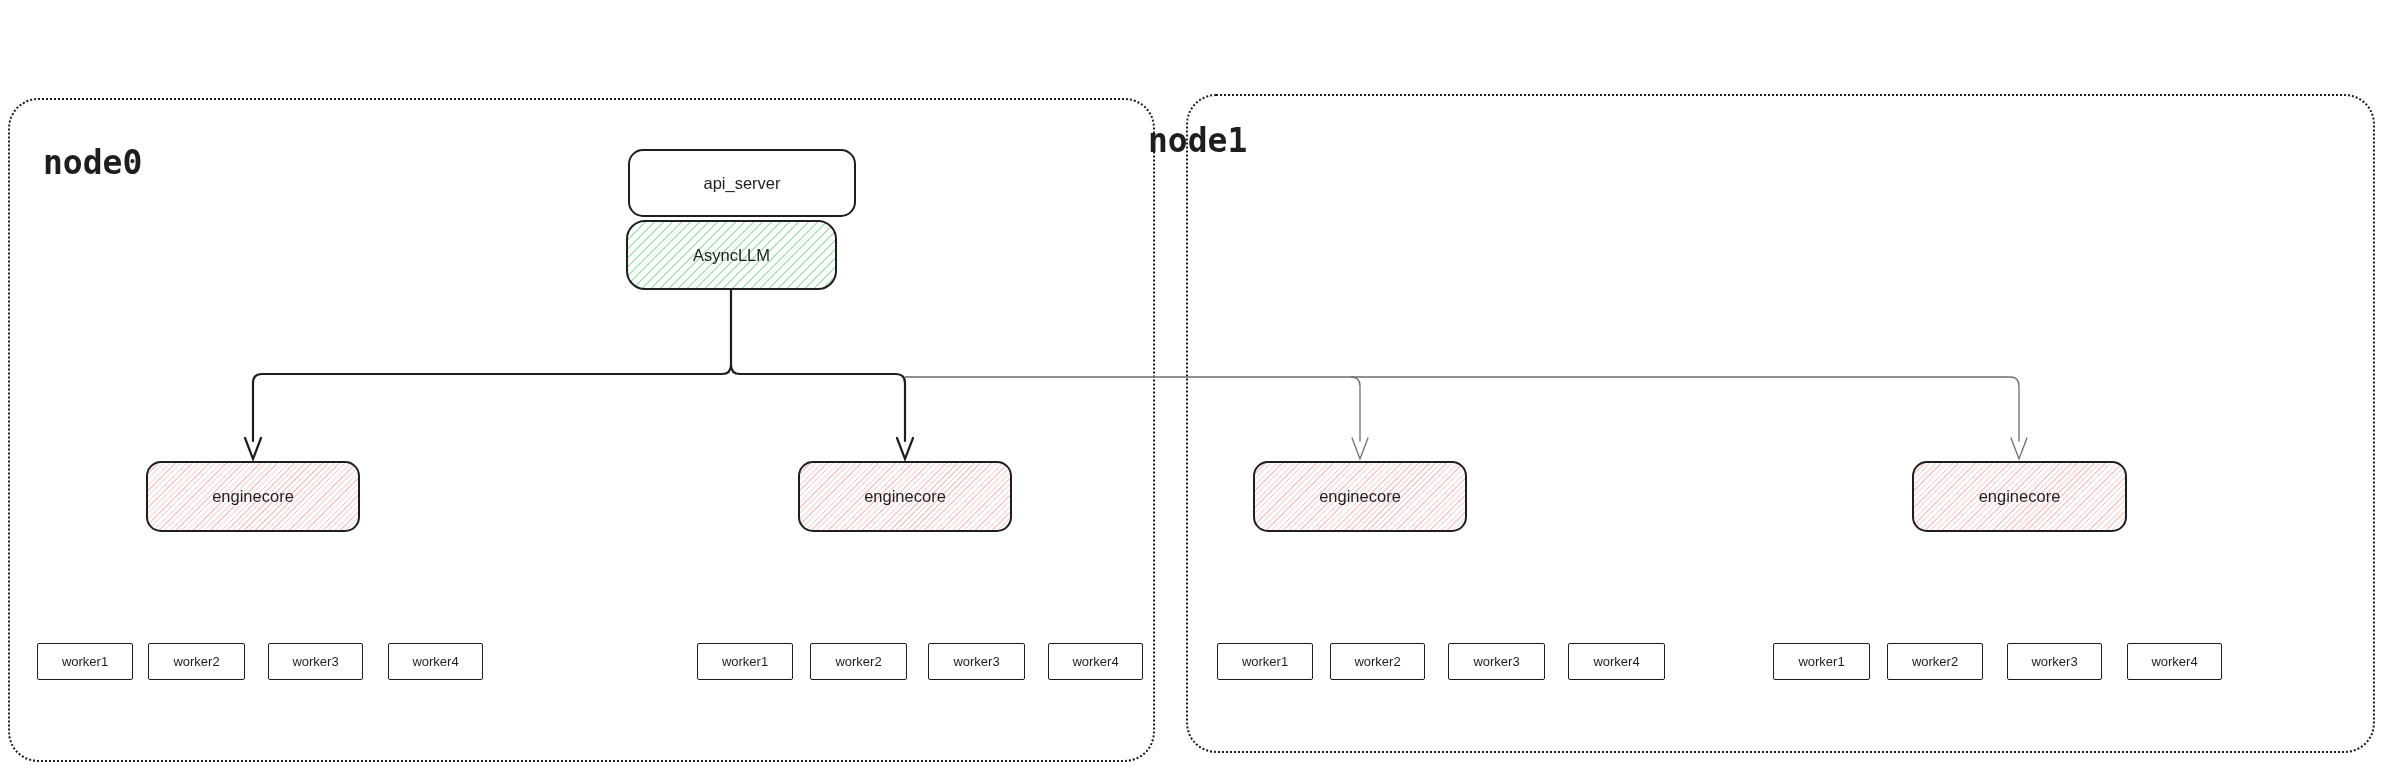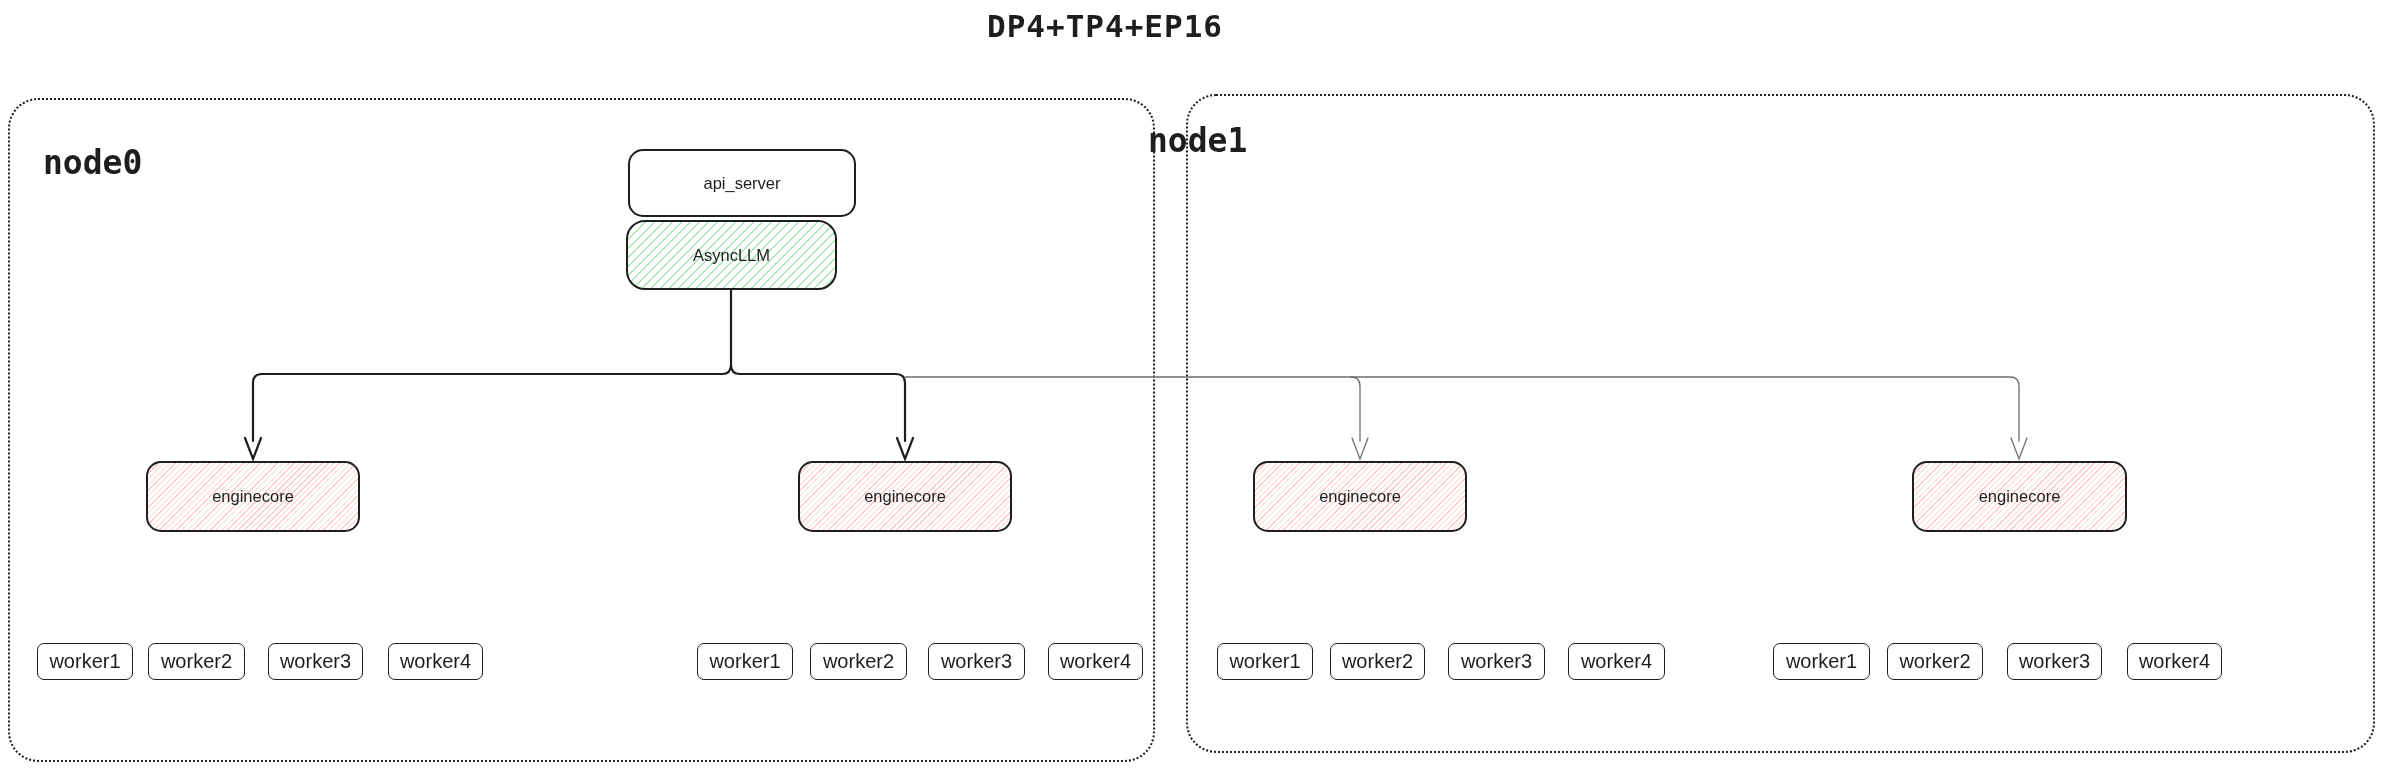--- a/index.html
+++ b/index.html
@@ -43,36 +43,35 @@
   }
   .hatch-green{
     background:repeating-linear-gradient(135deg,#ffffff 0 5px,var(--green) 5px 6.4px);
   }
   .hatch-red{
     background:repeating-linear-gradient(135deg,#ffffff 0 3px,var(--red) 3px 4px);
     text-align:right;
   }
   .worker{
     border:1.8px solid var(--ink);
-    border-radius:7px;
+    border-radius:2px;
     background:#fff;
     height:37px;
     display:flex;align-items:center;justify-content:center;
-    font-size:20px;
+    font-size:13px;
   }
   svg.connectors{position:absolute;left:0;top:0;pointer-events:none;}
   .stroke-thick{stroke:var(--ink);stroke-width:2.2;fill:none;stroke-linecap:round;}
   .stroke-thin{stroke:var(--gray);stroke-width:1.3;fill:none;stroke-linecap:round;}
 </style>
 </head>
 <body>
 
 <div id="canvas">
 
-  <div id="title" class="abs mono">DP4+TP4+EP16</div>
 
   <div class="abs node-frame" style="left:8px;top:98px;width:1147px;height:664px;"></div>
   <div class="abs mono node-label" style="left:43px;top:143px;">node0</div>
 
   <div class="abs node-frame" style="left:1186px;top:94px;width:1189px;height:659px;"></div>
   <div class="abs mono node-label" style="left:1148px;top:121px;">node1</div>
 
   <svg class="connectors" width="2383" height="773" viewBox="0 0 2383 773">
     <path class="stroke-thick" d="M731 290 L731 365 Q731 374 722 374 L262 374 Q253 374 253 383 L253 441"></path>
     <path class="stroke-thick" d="M245 438 L253 459 L261 438"></path>

